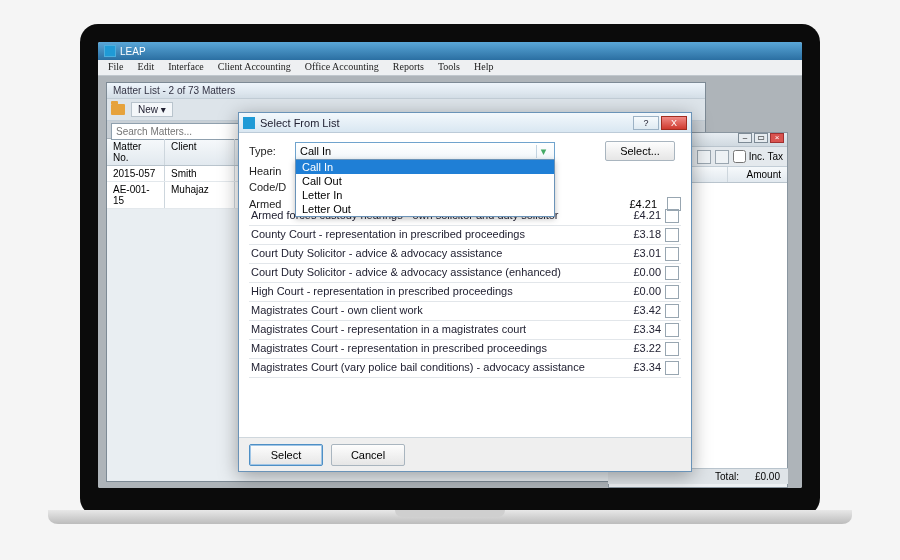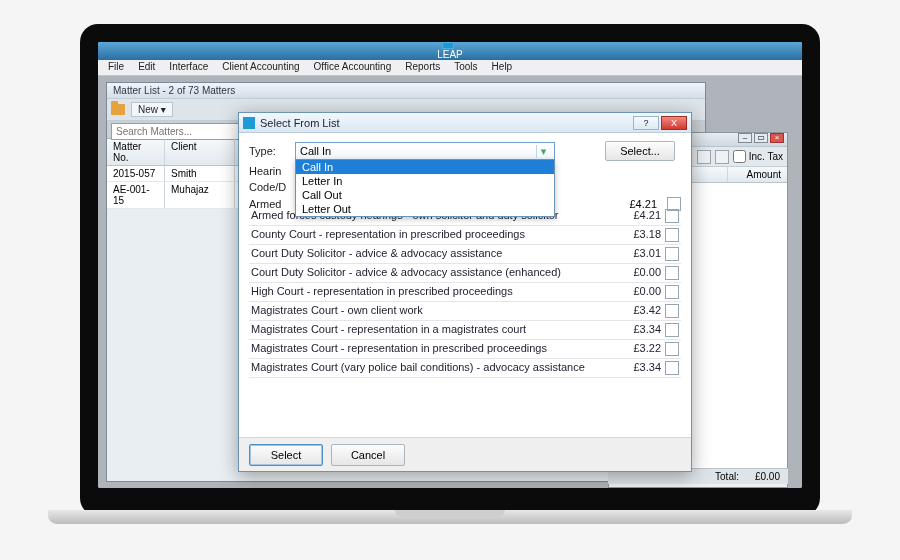--- a/index.html
+++ b/index.html
@@ -38,32 +38,31 @@
   }
 
   
   .titlebar {
     height: 18px;
     background: linear-gradient(#5aa7d8, #2b6fa2);
     color: #fff;
     display: flex; align-items: center;
     padding: 0 6px;
     font-size: 10px;
-    flex-direction: column;
   }
   .titlebar .icon { width: 12px; height: 12px; background: #1f9ad6; margin-right: 4px; border: 1px solid #fff3; }
 
   .menubar {
     height: 16px;
     background: #eef0f2;
     border-bottom: 1px solid #c0c7cd;
     display: flex; gap: 2px; padding: 0 4px;
     font-size: 10px;
   }
-  .menubar span { padding: 1px 6px; color: #222; }
+  .menubar span { padding: 1px 6px; color: #222; font-family: Liberation Serif, serif; }
 
   .client-area {
     position: absolute;
     left: 0; right: 0; top: 34px; bottom: 0;
     background: #aeb4b9;
   }
 
   .matter-window {
     position: absolute;
     left: 8px; top: 6px;
@@ -313,22 +312,22 @@
             </div>
           <div class="form-row" style="justify-content:space-between;">
             <label>Armed</label>
             <span style="margin-left:auto; margin-right:68px;">hours)</span>
             <span>£4.21</span>
             <div class="list-check"></div>
           </div>
 
           <div class="dropdown" id="dropdown">
               <div class="dropdown-item selected">Call In</div>
+              <div class="dropdown-item">Call Out</div>
               <div class="dropdown-item">Letter In</div>
-              <div class="dropdown-item">Call Out</div>
               <div class="dropdown-item">Letter Out</div>
             </div>
 
           <div class="list" id="dlg-list">
               <div class="list-row">
                 <div class="list-desc">Armed forces custody hearings - own solicitor and duty solicitor</div>
                 <div class="list-amt">£4.21</div>
                 <div class="list-check"></div>
               </div>
               <div class="list-row">

